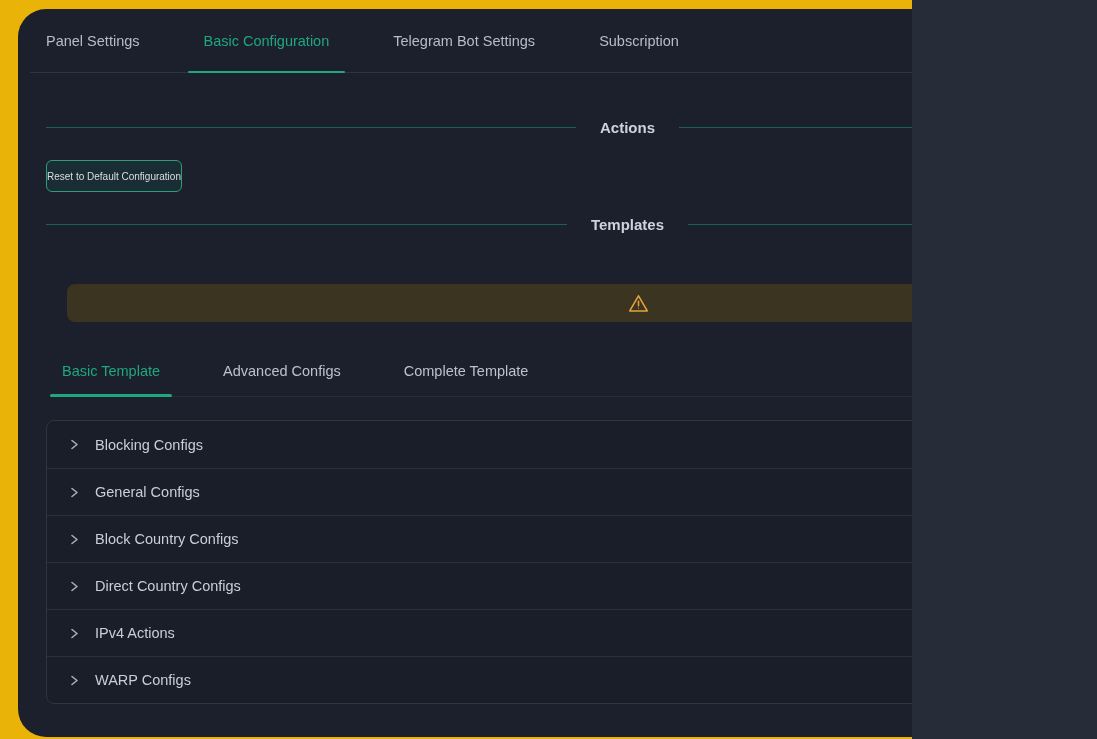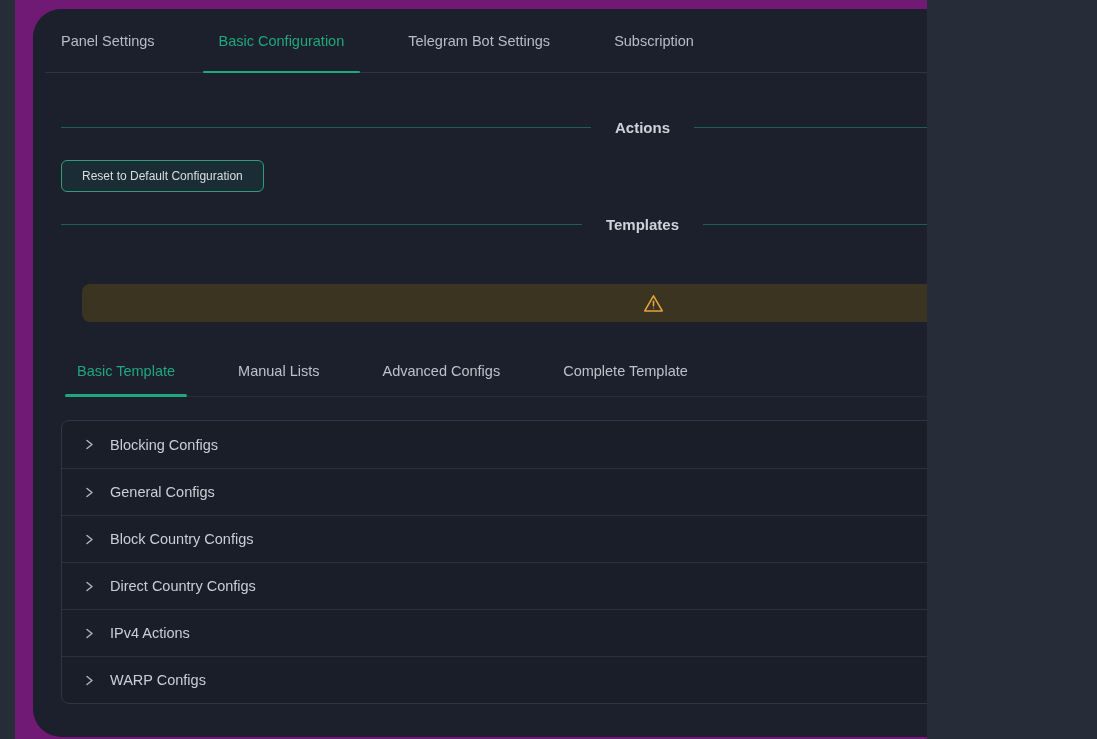--- a/index.html
+++ b/index.html
@@ -1,19 +1,19 @@
 <!DOCTYPE html>
 <html><head>
 <meta charset="utf-8">
 <style>
   * { margin:0; padding:0; box-sizing:border-box; }
   html,body { background:#272c39; font-family:"Liberation Sans", sans-serif; }
   .viewport {
     position:relative; width:912px; height:739px;
-    overflow:hidden; background:#701a75;margin-left:15px;
+    overflow:hidden; background:#eab308;
   }
   .card {
     position:absolute; left:18px; top:9px;
     width:1219px; height:728px;
     background:#1b202c; border-radius:28px;
     padding:0 28px;
   }
 
   
   .main-tabs {
@@ -39,24 +39,24 @@
   }
   .divider::before, .divider::after {
     content:""; flex:1; height:1px; background:rgba(34,160,120,0.5);
   }
   .divider .divider-label { margin:0 24px; }
   .divider.templates { margin-top:10px; }
 
   
   .btn-row { margin-top:11px; height:32px; }
   .reset-btn {
-    display:inline-flex; align-items:center; height:32px; padding:0 20px;
+    display:inline-flex; align-items:center; height:32px; padding:0 0;
     background:rgba(31,167,125,0.10);
     border:1px solid #2f9d78; border-radius:6px;
-    color:#d9dde3; font-size:12px; font-family:"Liberation Sans", sans-serif;
+    color:#d9dde3; font-size:10px; font-family:"Liberation Sans", sans-serif;
     cursor:pointer;
   }
 
   
   .alert {
     margin:38px 0 0 21px; height:38px;
     background:#3a3420; border-radius:8px;
     display:flex; align-items:center; justify-content:center; gap:9px;
     color:#d89a3b; font-size:14.5px;
   }
@@ -114,21 +114,20 @@
     <div class="alert">
       <svg width="21" height="21" viewBox="0 0 24 24" fill="none" stroke="#e3a33c" stroke-width="1.8" stroke-linejoin="round" stroke-linecap="round">
         <path d="M12 3.2 L22 20.5 L2 20.5 Z"></path>
         <line x1="12" y1="9.5" x2="12" y2="14.5"></line>
         <circle cx="12" cy="17.3" r="0.6" fill="#e3a33c" stroke="none"></circle>
       </svg>
     </div>
 
     <div class="template-tabs">
       <div class="tab active">Basic Template</div>
-      <div class="tab">Manual Lists</div>
       <div class="tab">Advanced Configs</div>
       <div class="tab">Complete Template</div>
     </div>
 
     <div class="collapse">
       <div class="collapse-header">
         <span class="chevron">
           <svg width="12" height="13" viewBox="0 0 12 13" fill="none" stroke="#a9afba" stroke-width="1.6" stroke-linecap="round" stroke-linejoin="round">
             <polyline points="4,2.5 9,6.5 4,10.5"></polyline>
           </svg>

